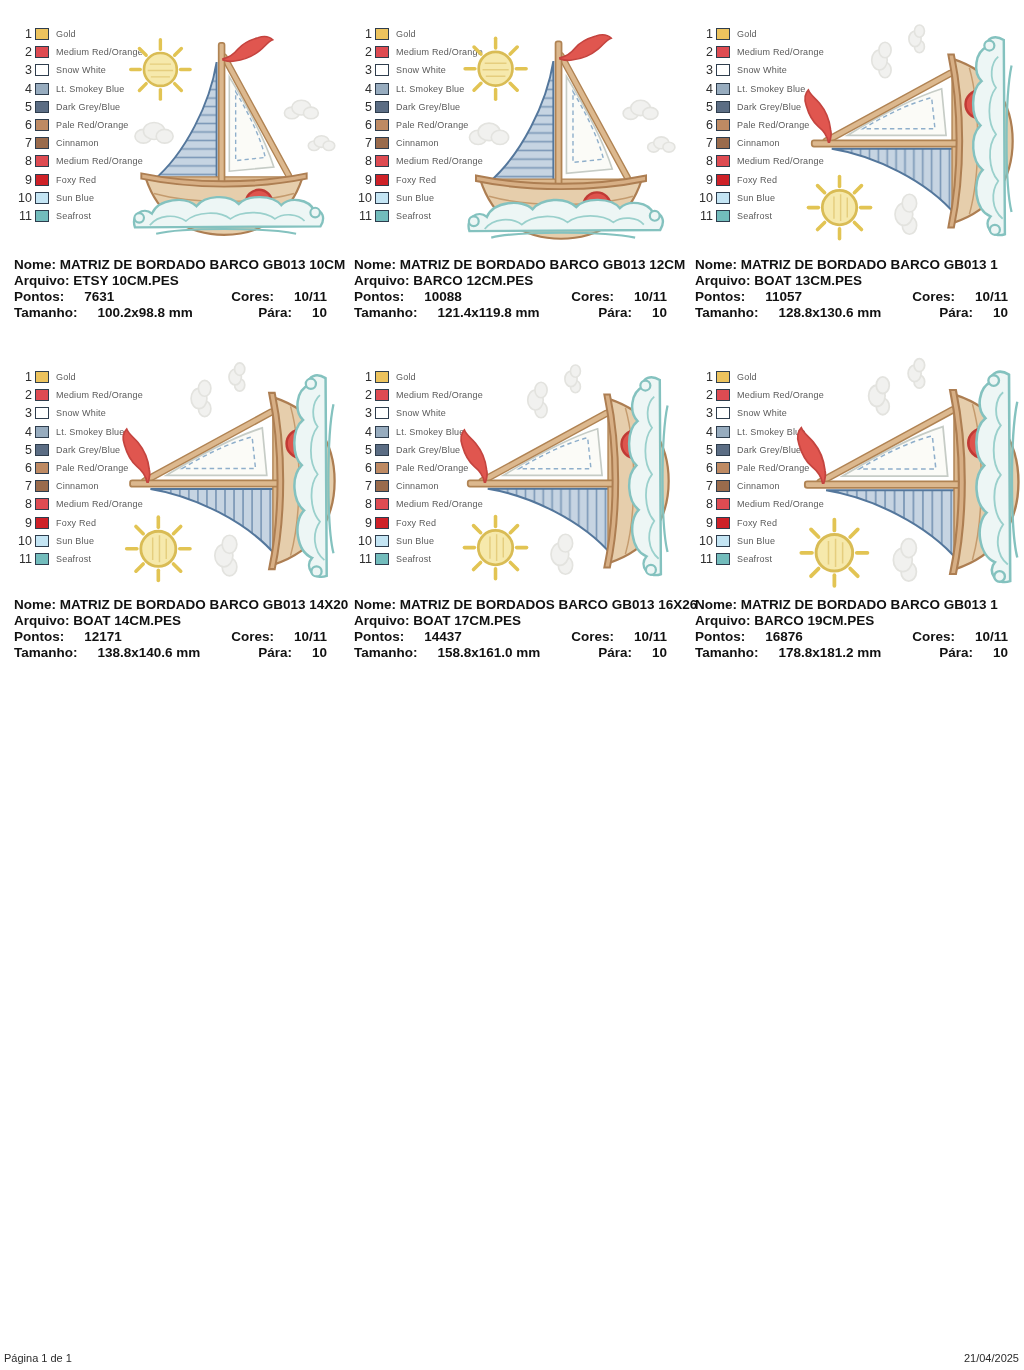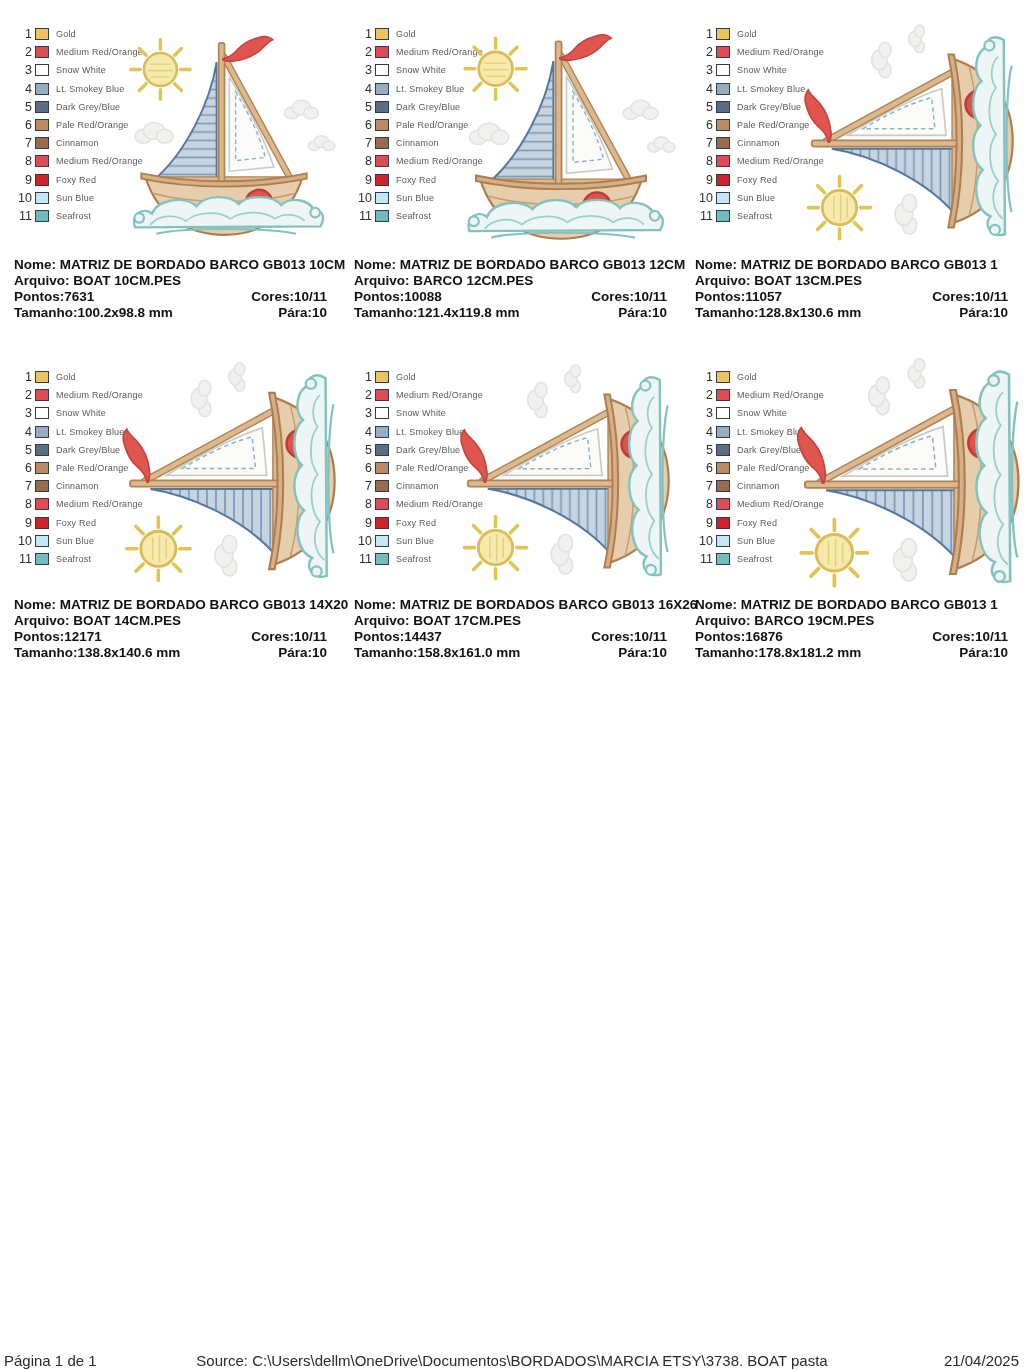--- a/index.html
+++ b/index.html
@@ -12,23 +12,23 @@
   .lg-row{display:flex;align-items:center;height:18.2px;}
   .lg-num{width:16px;text-align:right;font-size:12.5px;color:#2e2e2e;margin-right:3px;}
   .lg-sw{width:14px;height:12px;border:1px solid #2e3d4d;box-sizing:border-box;flex:0 0 auto;}
   .lg-lb{margin-left:7px;font-size:9px;color:#5a5a5a;letter-spacing:.2px;white-space:nowrap;}
   
   .boat{position:absolute;overflow:visible;}
   
   .info{position:absolute;width:313px;font-size:13.5px;font-weight:bold;color:#111;}
   .iline{height:16px;line-height:16px;white-space:nowrap;}
   .iflex{display:flex;justify-content:space-between;}
-  .ipart{display:flex;gap:0;white-space:nowrap;text-align:right;}
+  .ipart{display:flex;gap:20px;white-space:nowrap;text-align:right;}
   
-  .footer{position:absolute;left:0;right:0;top:1352px;height:16px;font-size:15px;color:#2b2b2b;}
+  .footer{position:absolute;left:0;right:0;top:1352px;height:16px;font-size:11px;color:#2b2b2b;}
   .f-left{position:absolute;left:4px;}
   .f-center{position:absolute;left:0;right:0;text-align:center;}
   .f-right{position:absolute;right:5px;}
 </style>
 </head>
 <body>
 
 <svg width="0" height="0" style="position:absolute" aria-hidden="true">
   <defs>
     <pattern id="pLtBlue" width="9" height="8" patternUnits="userSpaceOnUse">
@@ -151,21 +151,21 @@
     </div>
   <svg class="boat" style="left:118px;top:26px" width="212" height="212" viewBox="0 0 200 200">
       <use href="#boat-g"></use>
     </svg>
   <div class="info" style="left:14px;top:257px">
     <div class="iline">
       <span>Nome:</span>
       <span>MATRIZ DE BORDADO BARCO GB013 10CM</span></div>
     <div class="iline">
       <span>Arquivo:</span>
-      <span>BOAT 10CM.PES</span></div>
+      <span>ETSY 10CM.PES</span></div>
     <div class="iline iflex">
       <span class="ipart">
           <span>Pontos:</span>
           <span>7631</span>
         </span>
       <span class="ipart">
           <span>Cores:</span>
           <span>10/11</span>
         </span>
       </div>
@@ -629,17 +629,16 @@
         </span>
       <span class="ipart">
           <span>Pára:</span>
           <span>10</span>
         </span>
       </div>
   </div>
 
   <div class="footer">
     <span class="f-left">Página 1 de 1</span>
-    <span class="f-center">Source: C:\Users\dellm\OneDrive\Documentos\BORDADOS\MARCIA ETSY\3738. BOAT pasta</span>
     <span class="f-right">21/04/2025</span>
   </div>
 
 </div>
 
 </body></html>

